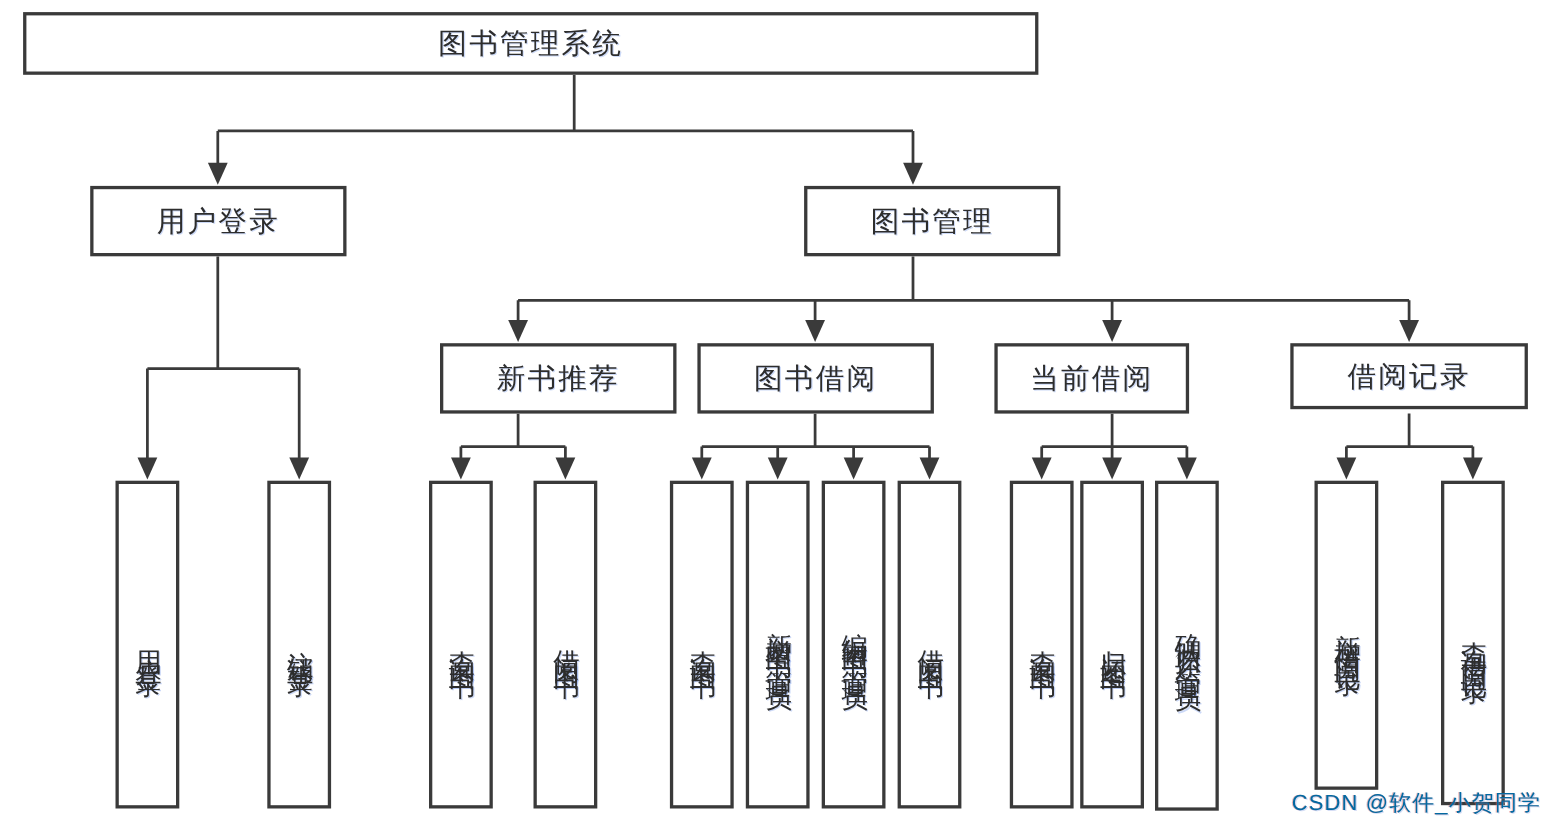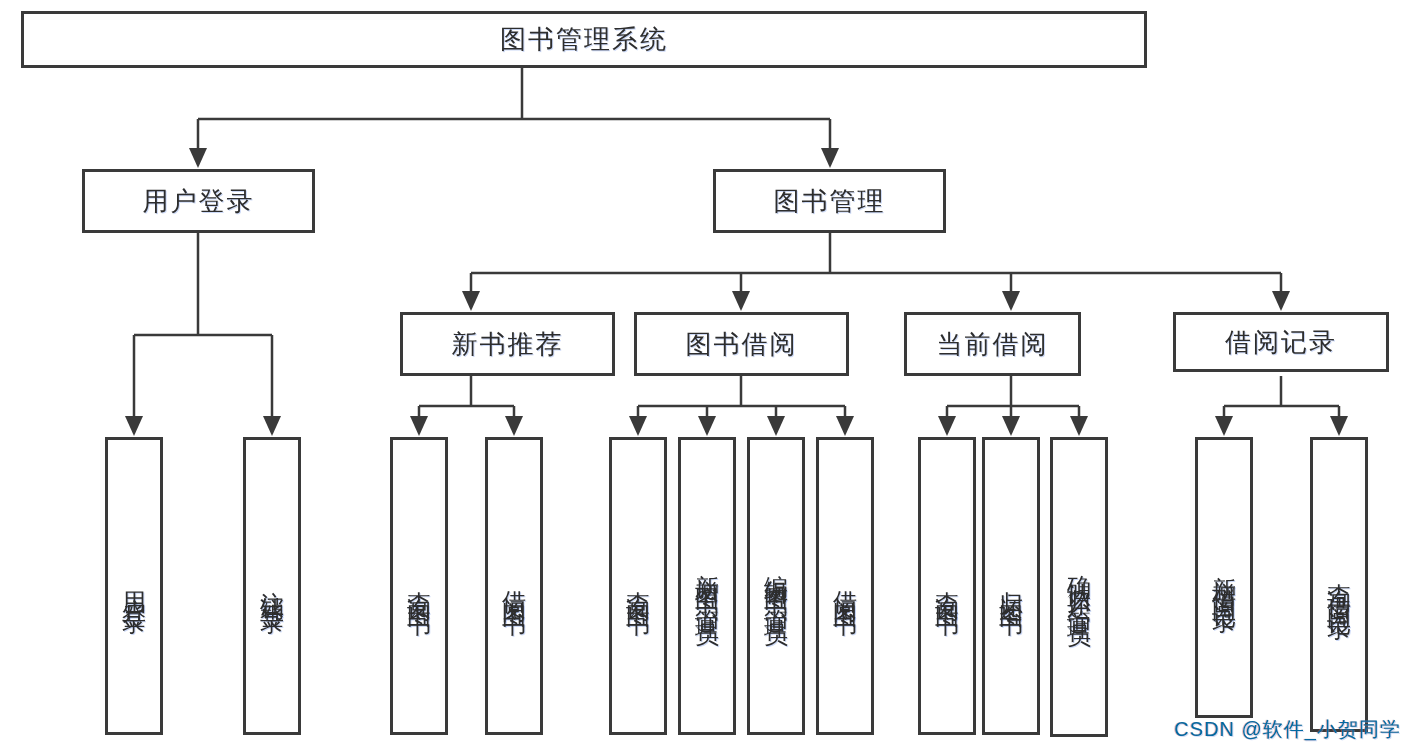--- a/index.html
+++ b/index.html
@@ -93,28 +93,28 @@
       <polygon points="767,416 785,416 776,436"></polygon>
       <polygon points="836,416 854,416 845,436"></polygon>
       <polygon points="938,416 956,416 947,436"></polygon>
       <polygon points="1002,416 1020,416 1011,436"></polygon>
       <polygon points="1070,416 1088,416 1079,436"></polygon>
       <polygon points="1215,416 1233,416 1224,436"></polygon>
       <polygon points="1330,416 1348,416 1339,436"></polygon>
     </g>
   </svg>
 
-  <div class="node hnode" style="left:21px; top:11px; width:1126px; height:57px;">
+  <div class="node hnode" style="left:21px; top:11px; width:923px; height:57px;">
     <span>图书管理系统</span>
   </div>
 
   <div class="node hnode" style="left:82px; top:169px; width:233px; height:64px;">
     <span>用户登录</span>
   </div>
-  <div class="node hnode" style="left:713px; top:169px; width:233px; height:64px;">
+  <div class="node hnode" style="left:731px; top:169px; width:233px; height:64px;">
     <span>图书管理</span>
   </div>
 
   <div class="node hnode" style="left:364px; top:312px; width:215px; height:64px;margin-left:36px;">
     <span>新书推荐</span>
   </div>
   <div class="node hnode" style="left:634px; top:312px; width:215px; height:64px;">
     <span>图书借阅</span>
   </div>
   <div class="node hnode" style="left:904px; top:312px; width:177px; height:64px;">

